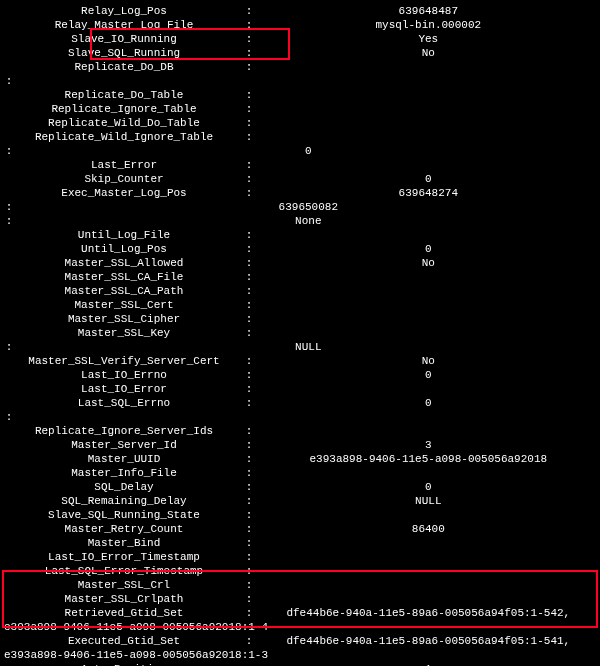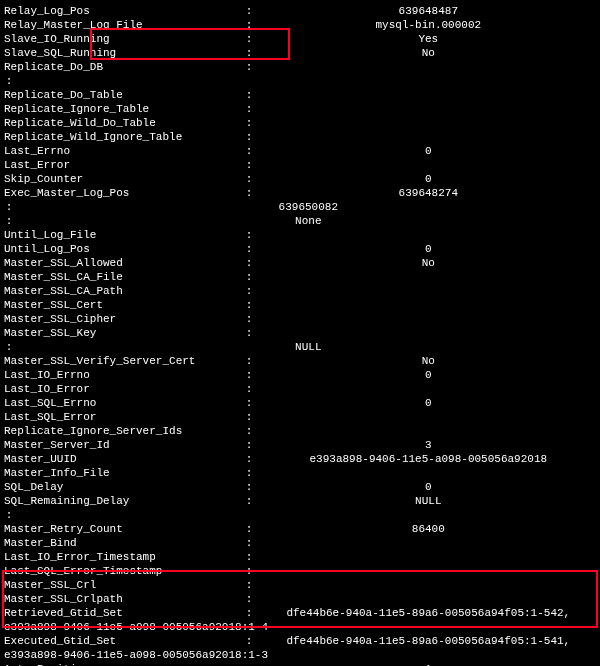--- a/index.html
+++ b/index.html
@@ -14,21 +14,21 @@
     overflow: hidden;
     padding: 4px;
     position: relative;
   }
   .row {
     display: flex;
     white-space: pre;
   }
   .key {
     width: 240px;
-    text-align: left;
+    text-align: center;
     padding-right: 0;
   }
   .colon { width: 10px; text-align: center; }
   .val {
     text-align: center;
     flex: 1;
     word-break: break-all;
     white-space: pre-wrap;
   }
   .wrap {
@@ -48,47 +48,47 @@
     <div class="row"><span class="key">Relay_Log_Pos</span><span class="colon">:</span><span class="val"> 639648487</span></div>
     <div class="row"><span class="key">Relay_Master_Log_File</span><span class="colon">:</span><span class="val"> mysql-bin.000002</span></div>
     <div class="row"><span class="key">Slave_IO_Running</span><span class="colon">:</span><span class="val"> Yes</span></div>
     <div class="row"><span class="key">Slave_SQL_Running</span><span class="colon">:</span><span class="val"> No</span></div>
     <div class="row"><span class="key">Replicate_Do_DB</span><span class="colon">:</span><span class="val"> </span></div>
     <div class="row"><span class="colon">:</span><span class="val"> </span></div>
     <div class="row"><span class="key">Replicate_Do_Table</span><span class="colon">:</span><span class="val"> </span></div>
     <div class="row"><span class="key">Replicate_Ignore_Table</span><span class="colon">:</span><span class="val"> </span></div>
     <div class="row"><span class="key">Replicate_Wild_Do_Table</span><span class="colon">:</span><span class="val"> </span></div>
     <div class="row"><span class="key">Replicate_Wild_Ignore_Table</span><span class="colon">:</span><span class="val"> </span></div>
-    <div class="row"><span class="key">Last_Errno</span><span class="colon">:</span><span class="val"> 0</span></div>
+    <div class="row"><span class="colon">:</span><span class="val"> 0</span></div>
     <div class="row"><span class="key">Last_Error</span><span class="colon">:</span><span class="val"> </span></div>
     <div class="row"><span class="key">Skip_Counter</span><span class="colon">:</span><span class="val"> 0</span></div>
     <div class="row"><span class="key">Exec_Master_Log_Pos</span><span class="colon">:</span><span class="val"> 639648274</span></div>
     <div class="row"><span class="colon">:</span><span class="val"> 639650082</span></div>
     <div class="row"><span class="colon">:</span><span class="val"> None</span></div>
     <div class="row"><span class="key">Until_Log_File</span><span class="colon">:</span><span class="val"> </span></div>
     <div class="row"><span class="key">Until_Log_Pos</span><span class="colon">:</span><span class="val"> 0</span></div>
     <div class="row"><span class="key">Master_SSL_Allowed</span><span class="colon">:</span><span class="val"> No</span></div>
     <div class="row"><span class="key">Master_SSL_CA_File</span><span class="colon">:</span><span class="val"> </span></div>
     <div class="row"><span class="key">Master_SSL_CA_Path</span><span class="colon">:</span><span class="val"> </span></div>
     <div class="row"><span class="key">Master_SSL_Cert</span><span class="colon">:</span><span class="val"> </span></div>
     <div class="row"><span class="key">Master_SSL_Cipher</span><span class="colon">:</span><span class="val"> </span></div>
     <div class="row"><span class="key">Master_SSL_Key</span><span class="colon">:</span><span class="val"> </span></div>
     <div class="row"><span class="colon">:</span><span class="val"> NULL</span></div>
     <div class="row"><span class="key">Master_SSL_Verify_Server_Cert</span><span class="colon">:</span><span class="val"> No</span></div>
     <div class="row"><span class="key">Last_IO_Errno</span><span class="colon">:</span><span class="val"> 0</span></div>
     <div class="row"><span class="key">Last_IO_Error</span><span class="colon">:</span><span class="val"> </span></div>
     <div class="row"><span class="key">Last_SQL_Errno</span><span class="colon">:</span><span class="val"> 0</span></div>
-    <div class="row"><span class="key">Last_SQL_Error</span><span class="colon">:</span><span class="val"> </span></div>
+    <div class="row"><span class="colon">:</span><span class="val"> </span></div>
     <div class="row"><span class="key">Replicate_Ignore_Server_Ids</span><span class="colon">:</span><span class="val"> </span></div>
     <div class="row"><span class="key">Master_Server_Id</span><span class="colon">:</span><span class="val"> 3</span></div>
     <div class="row"><span class="key">Master_UUID</span><span class="colon">:</span><span class="val"> e393a898-9406-11e5-a098-005056a92018</span></div>
     <div class="row"><span class="key">Master_Info_File</span><span class="colon">:</span></div>
     <div class="row"><span class="key">SQL_Delay</span><span class="colon">:</span><span class="val"> 0</span></div>
     <div class="row"><span class="key">SQL_Remaining_Delay</span><span class="colon">:</span><span class="val"> NULL</span></div>
-    <div class="row"><span class="colon">:</span><span class="val"> </span></div>
+    <div class="row"><span class="key">Slave_SQL_Running_State</span><span class="colon">:</span><span class="val"> </span></div>
     <div class="row"><span class="key">Master_Retry_Count</span><span class="colon">:</span><span class="val"> 86400</span></div>
     <div class="row"><span class="key">Master_Bind</span><span class="colon">:</span><span class="val"> </span></div>
     <div class="row"><span class="key">Last_IO_Error_Timestamp</span><span class="colon">:</span><span class="val"> </span></div>
     <div class="row"><span class="key">Last_SQL_Error_Timestamp</span><span class="colon">:</span><span class="val"> </span></div>
     <div class="row"><span class="key">Master_SSL_Crl</span><span class="colon">:</span><span class="val"> </span></div>
     <div class="row"><span class="key">Master_SSL_Crlpath</span><span class="colon">:</span><span class="val"> </span></div>
     <div class="row"><span class="key">Retrieved_Gtid_Set</span><span class="colon">:</span><span class="val"> dfe44b6e-940a-11e5-89a6-005056a94f05:1-542,</span></div>
     <div class="wrap">e393a898-9406-11e5-a098-005056a92018:1-4</div>
     <div class="row"><span class="key">Executed_Gtid_Set</span><span class="colon">:</span><span class="val"> dfe44b6e-940a-11e5-89a6-005056a94f05:1-541,</span></div>
     <div class="wrap">e393a898-9406-11e5-a098-005056a92018:1-3</div>

